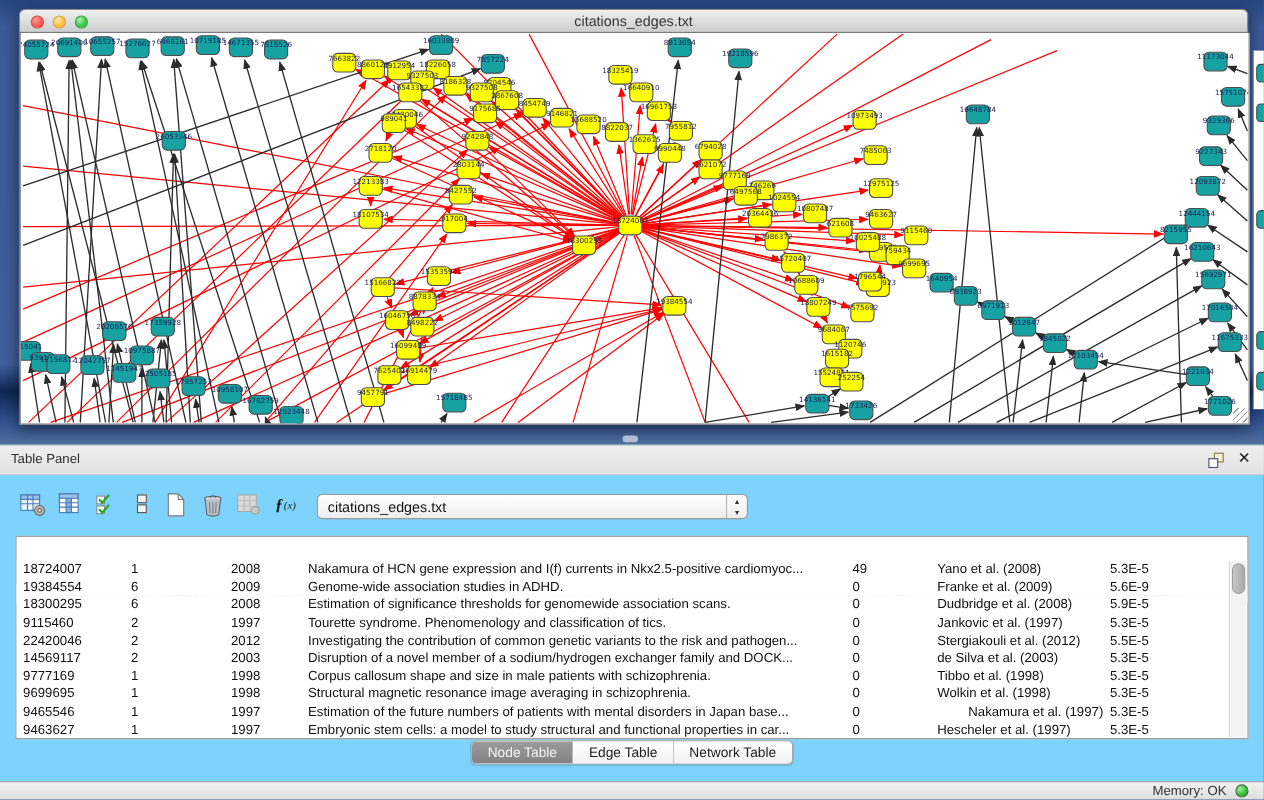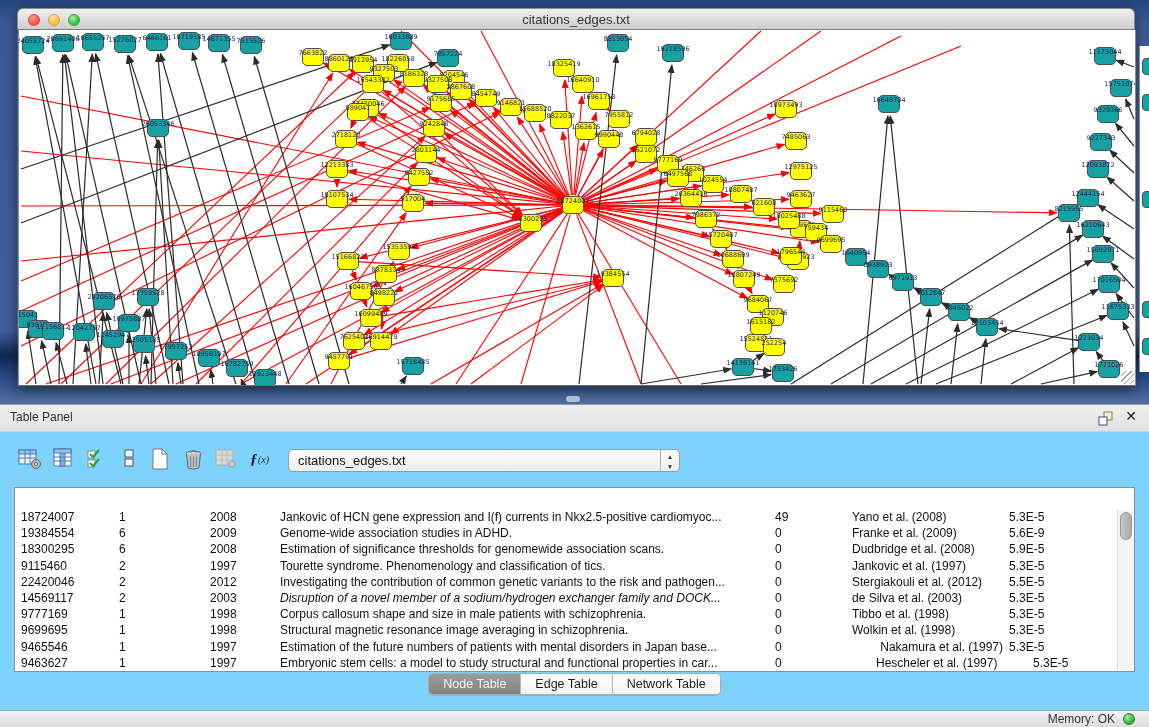--- a/index.html
+++ b/index.html
@@ -899,21 +899,21 @@
         <div class="th" style="width: 495px; font-family: Liberation Mono, monospace;">title</div>
         <div class="th" style="width: 77px;">△ out_de...</div>
         <div class="th" style="width: 157px;">short</div>
         <div class="th" style="width: 90px;">pagerank</div>
       </div>
     <div class="tbody" id="tbody">
         <div class="tr">
           <div class="td" style="width: 98px;">18724007</div>
           <div class="td" style="width: 91px;">1</div>
           <div class="td" style="width: 70px;">2008</div>
-          <div class="td" style="width: 495px;">Jankovic of HCN gene expression and I(f) currents in Nkx2.5-positive cardiomyoc...</div>
+          <div class="td" style="width: 495px;">Nakamura of HCN gene expression and I(f) currents in Nkx2.5-positive cardiomyoc...</div>
           <div class="td" style="width: 77px;">49</div>
           <div class="td" style="width: 157px;">Yano et al. (2008)</div>
           <div class="td" style="width: 90px;">5.3E-5</div>
         </div>
         <div class="tr">
           <div class="td" style="width: 98px;">19384554</div>
           <div class="td" style="width: 91px;">6</div>
           <div class="td" style="width: 70px;">2009</div>
           <div class="td" style="width: 495px;">Genome-wide association studies in ADHD.</div>
           <div class="td" style="width: 77px;">0</div>
@@ -944,21 +944,21 @@
           <div class="td" style="width: 70px;">2012</div>
           <div class="td" style="width: 495px;">Investigating the contribution of common genetic variants to the risk and pathogen...</div>
           <div class="td" style="width: 77px;">0</div>
           <div class="td" style="width: 157px;">Stergiakouli et al. (2012)</div>
           <div class="td" style="width: 90px;">5.5E-5</div>
         </div>
         <div class="tr">
           <div class="td" style="width: 98px;">14569117</div>
           <div class="td" style="width: 91px;">2</div>
           <div class="td" style="width: 70px;">2003</div>
-          <div class="td" style="width: 495px; font-style: italic;">Disruption of a novel member of a sodium/hydrogen exchanger family and DOCK...</div>
+          <div class="td" style="width: 495px;">Disruption of a novel member of a sodium/hydrogen exchanger family and DOCK...</div>
           <div class="td" style="width: 77px;">0</div>
           <div class="td" style="width: 157px;">de Silva et al. (2003)</div>
           <div class="td" style="width: 90px;">5.3E-5</div>
         </div>
         <div class="tr">
           <div class="td" style="width: 98px;">9777169</div>
           <div class="td" style="width: 91px;">1</div>
           <div class="td" style="width: 70px;">1998</div>
           <div class="td" style="width: 495px;">Corpus callosum shape and size in male patients with schizophrenia.</div>
           <div class="td" style="width: 77px;">0</div>
@@ -982,21 +982,21 @@
           <div class="td" style="width: 77px;">0</div>
           <div class="td" style="width: 157px; text-align: right;">Nakamura et al. (1997)</div>
           <div class="td" style="width: 90px;">5.3E-5</div>
         </div>
         <div class="tr">
           <div class="td" style="width: 98px;">9463627</div>
           <div class="td" style="width: 91px;">1</div>
           <div class="td" style="width: 70px;">1997</div>
           <div class="td" style="width: 495px;">Embryonic stem cells: a model to study structural and functional properties in car...</div>
           <div class="td" style="width: 77px;">0</div>
-          <div class="td" style="width: 157px; margin-left: 24px;">Hescheler et al. (1997)</div>
+          <div class="td" style="width: 157px;">Hescheler et al. (1997)</div>
           <div class="td" style="width: 90px;">5.3E-5</div>
         </div>
       </div>
     <div class="vscroll">
       <div class="vthumb"></div>
     </div>
   </div>
 
   <div class="tabbar">
     <span class="seggroup" id="seggroup">

